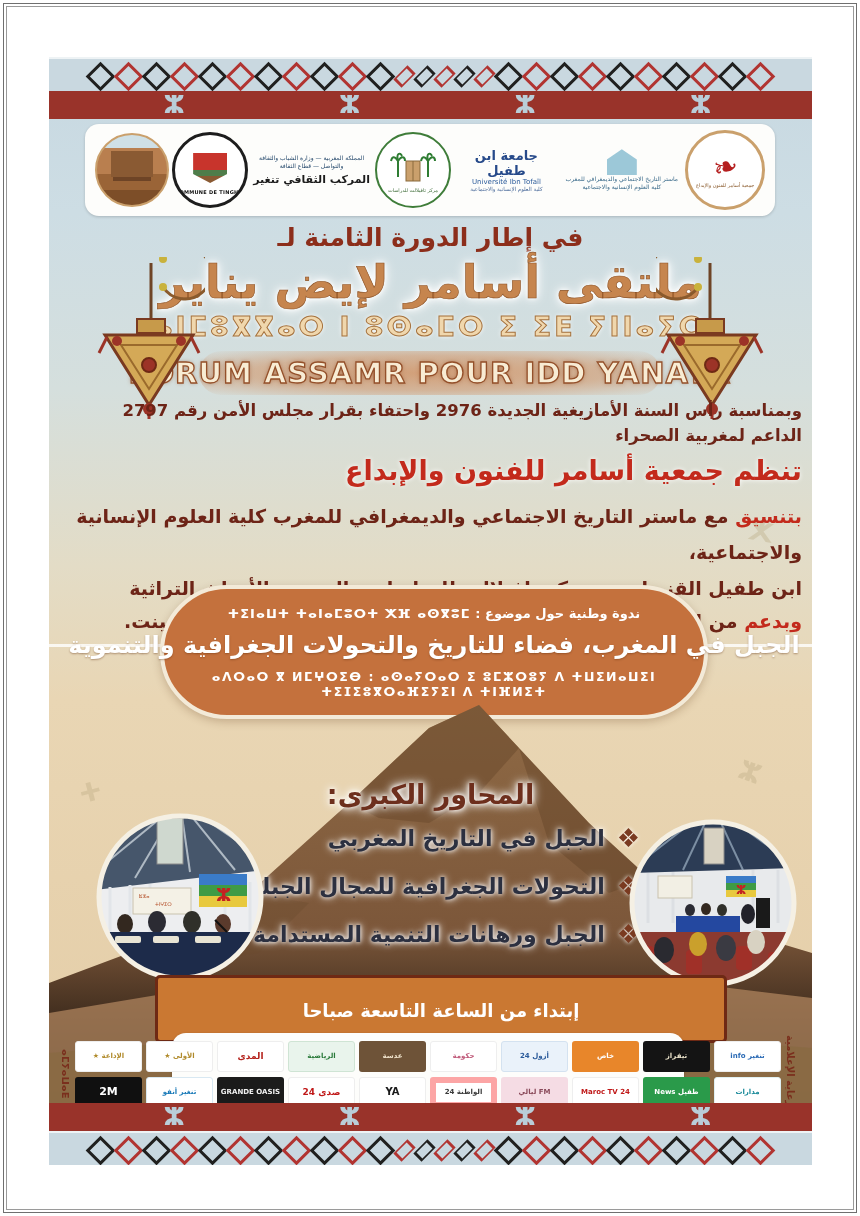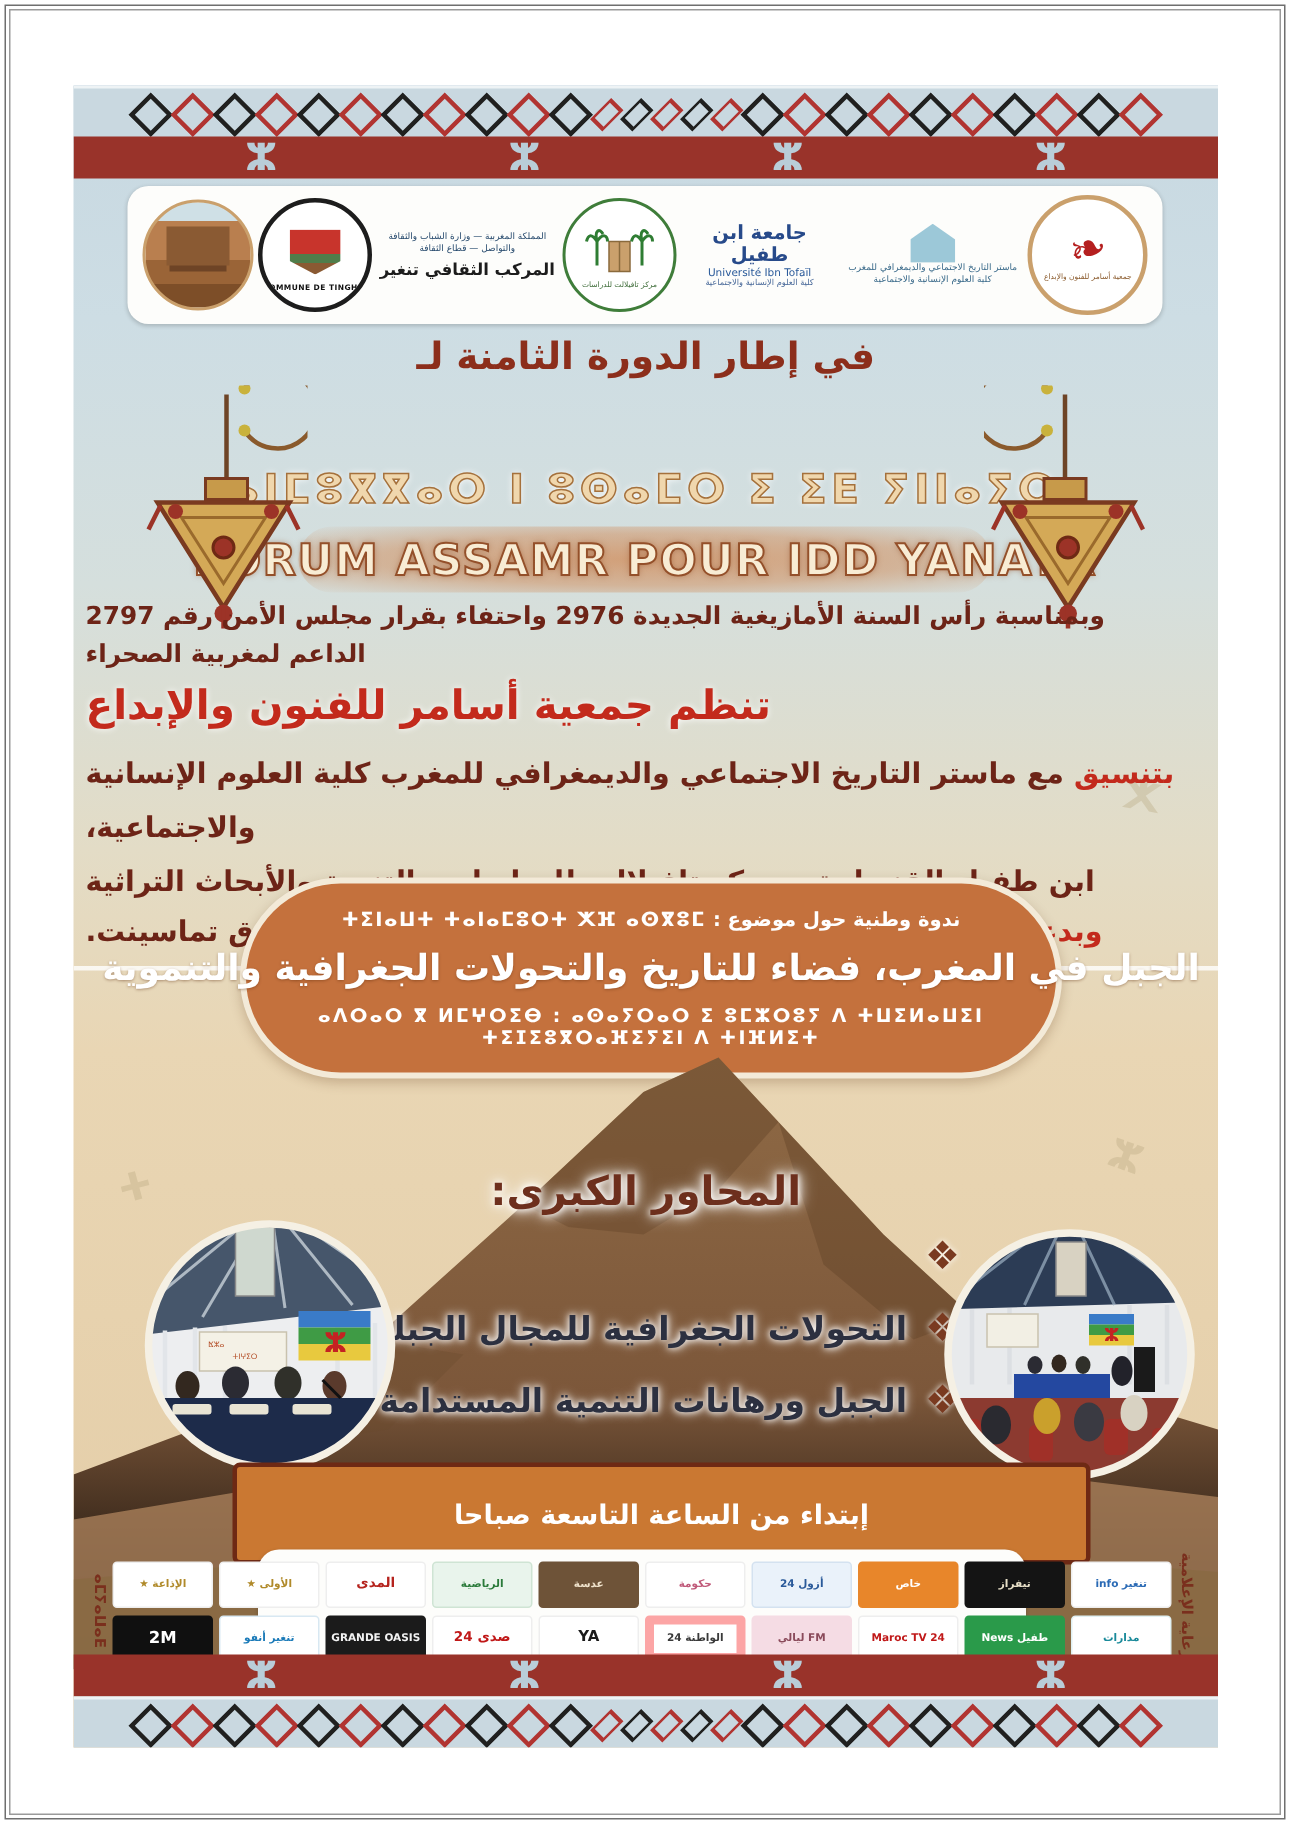--- a/index.html
+++ b/index.html
@@ -93,21 +93,21 @@
   .forum-text{
     color:#f8ecd4;font-size:29px;font-weight:bold;letter-spacing:1px;
     -webkit-text-stroke:1.3px #94502a;text-shadow:0 0 4px rgba(148,80,42,.6);
     white-space:nowrap;
   }
   
   .fibula{position:absolute;top:200px;width:112px;height:165px;}
   .fibula-left{left:44px;}
   .fibula-right{right:44px;transform:scaleX(-1);}
   
-  .intro{position:absolute;left:8px;top:342px;width:735px;text-align:left;direction:rtl;}
+  .intro{position:absolute;left:18px;top:342px;width:735px;text-align:right;direction:rtl;}
   .intro-line1{color:#6d2417;font-size:16.5px;font-weight:bold;line-height:1.5;}
   .organizer{color:#c32a1c;font-size:27px;font-weight:bold;margin-top:6px;text-shadow:0 0 5px #fff;}
   .coord{color:#6d2417;font-size:19px;font-weight:bold;margin-top:12px;line-height:1.9;}
   .coord .lead{color:#c32a1c;}
   .support{color:#6d2417;font-size:19px;font-weight:bold;margin-top:4px;}
   .support .lead{color:#c32a1c;}
   
   .theme-line{position:absolute;top:587px;left:0;width:100%;height:3px;background:rgba(255,255,255,.8);}
   .theme-oval{
     position:absolute;left:111px;top:528px;width:540px;height:126px;
@@ -266,20 +266,21 @@
     </div>
     <div class="logo">
       <div class="logo-circle assamr">
         <div class="quill">❧</div>
         <div class="tiny" dir="rtl">جمعية أسامر للفنون والإبداع</div>
       </div>
     </div>
   </div>
 
   <div class="kicker" dir="rtl">في إطار الدورة الثامنة لـ</div>
+  <div class="main-title" dir="rtl">ملتقى أسامر لإيض يناير</div>
   <div class="tifinagh-title">ⴰⵏⵎⵓⴳⴳⴰⵔ ⵏ ⵓⵙⴰⵎⵔ ⵉ ⵉⴹ ⵢⵏⵏⴰⵢⵔ</div>
   <div class="forum-band">
     <span class="forum-text">FORUM ASSAMR POUR IDD YANAYR</span>
   </div>
 
   <svg class="fibula fibula-left" viewBox="0 0 112 165">
     <path d="M70 30 A26 26 0 1 0 70 2" fill="none" stroke="#8a5a2c" stroke-width="3"></path>
     <circle cx="70" cy="2" r="4" fill="#c9b23c"></circle>
       <circle cx="70" cy="30" r="4" fill="#c9b23c"></circle>
     <line x1="58" y1="6" x2="58" y2="70" stroke="#6e4426" stroke-width="3"></line>
@@ -347,20 +348,21 @@
     <polygon points="120,285 200,240 260,250 210,300 140,310" fill="#6b4a2e" opacity=".35"></polygon>
     <polygon points="470,95 540,170 600,225 560,240 500,190" fill="#5f4026" opacity=".4"></polygon>
     <polygon points="0,360 150,335 320,330 480,340 640,330 763,345 763,460 0,460" fill="#a9805a" opacity=".8"></polygon>
     <polygon points="0,400 180,385 400,392 600,382 763,395 763,460 0,460" fill="#8a6a44" opacity=".9"></polygon>
   </svg>
 
   <div class="axes-heading">المحاور الكبرى:</div>
   <div class="axes-list">
     <div class="axis-item">
       <span class="axis-bullet">❖</span>
+      <span class="axis-text">الجبل في التاريخ المغربي</span>
     </div>
     <div class="axis-item">
       <span class="axis-bullet">❖</span>
       <span class="axis-text">التحولات الجغرافية للمجال الجبلي</span>
     </div>
     <div class="axis-item">
       <span class="axis-bullet">❖</span>
       <span class="axis-text">الجبل ورهانات التنمية المستدامة</span>
     </div>
   </div>

